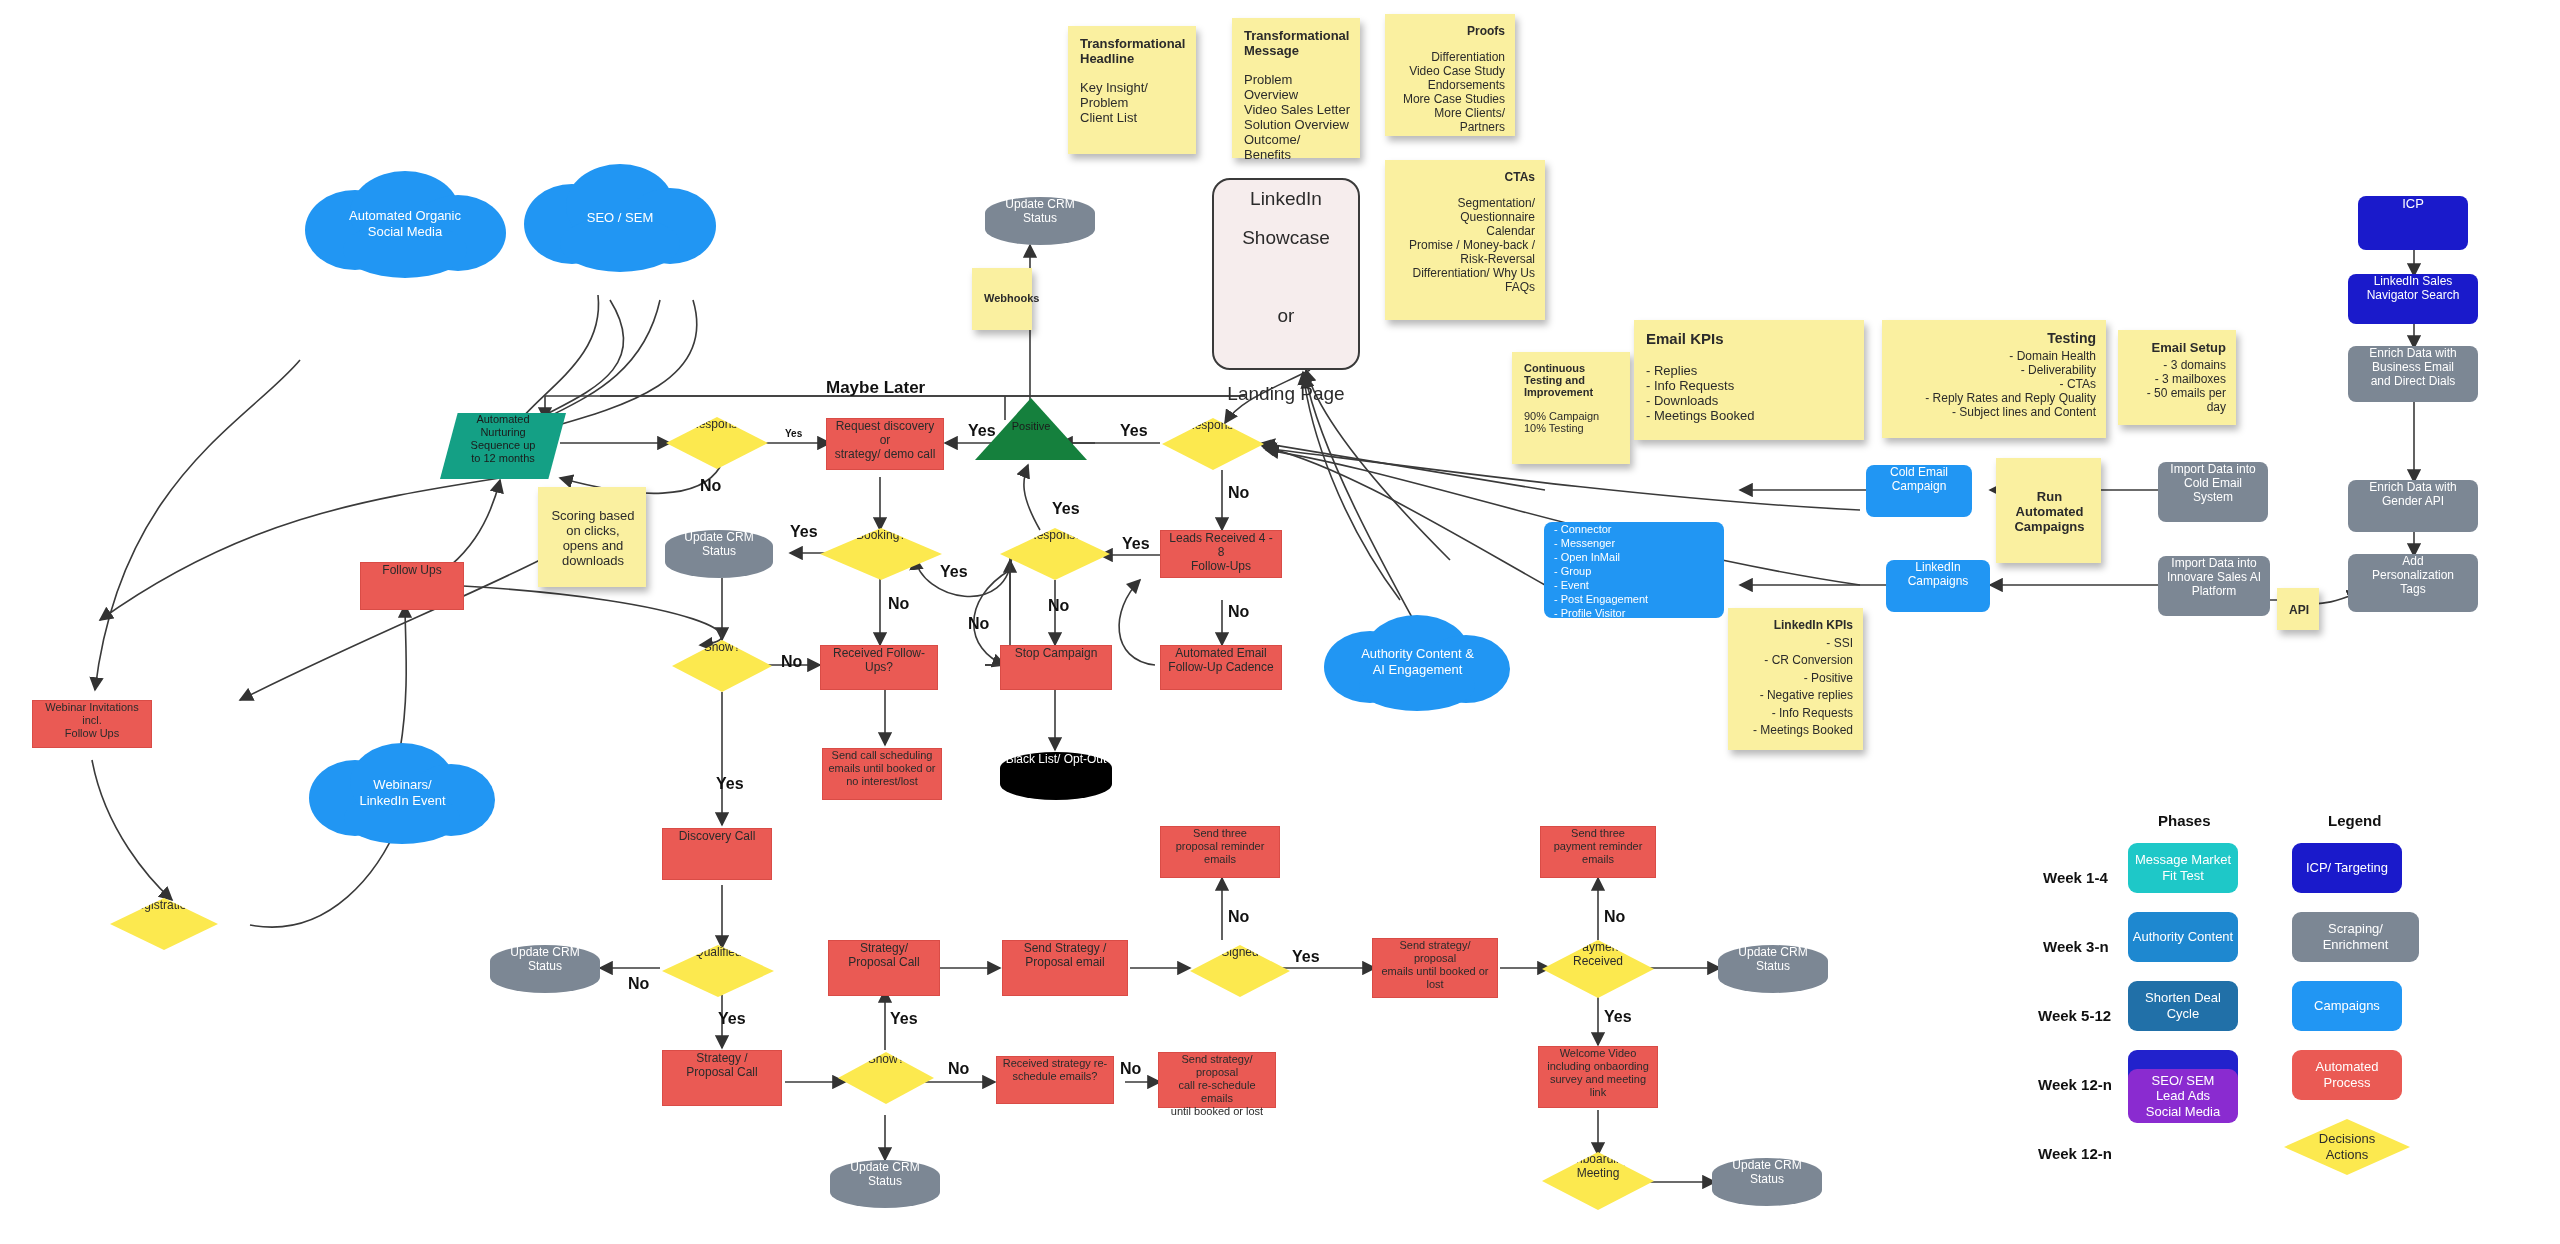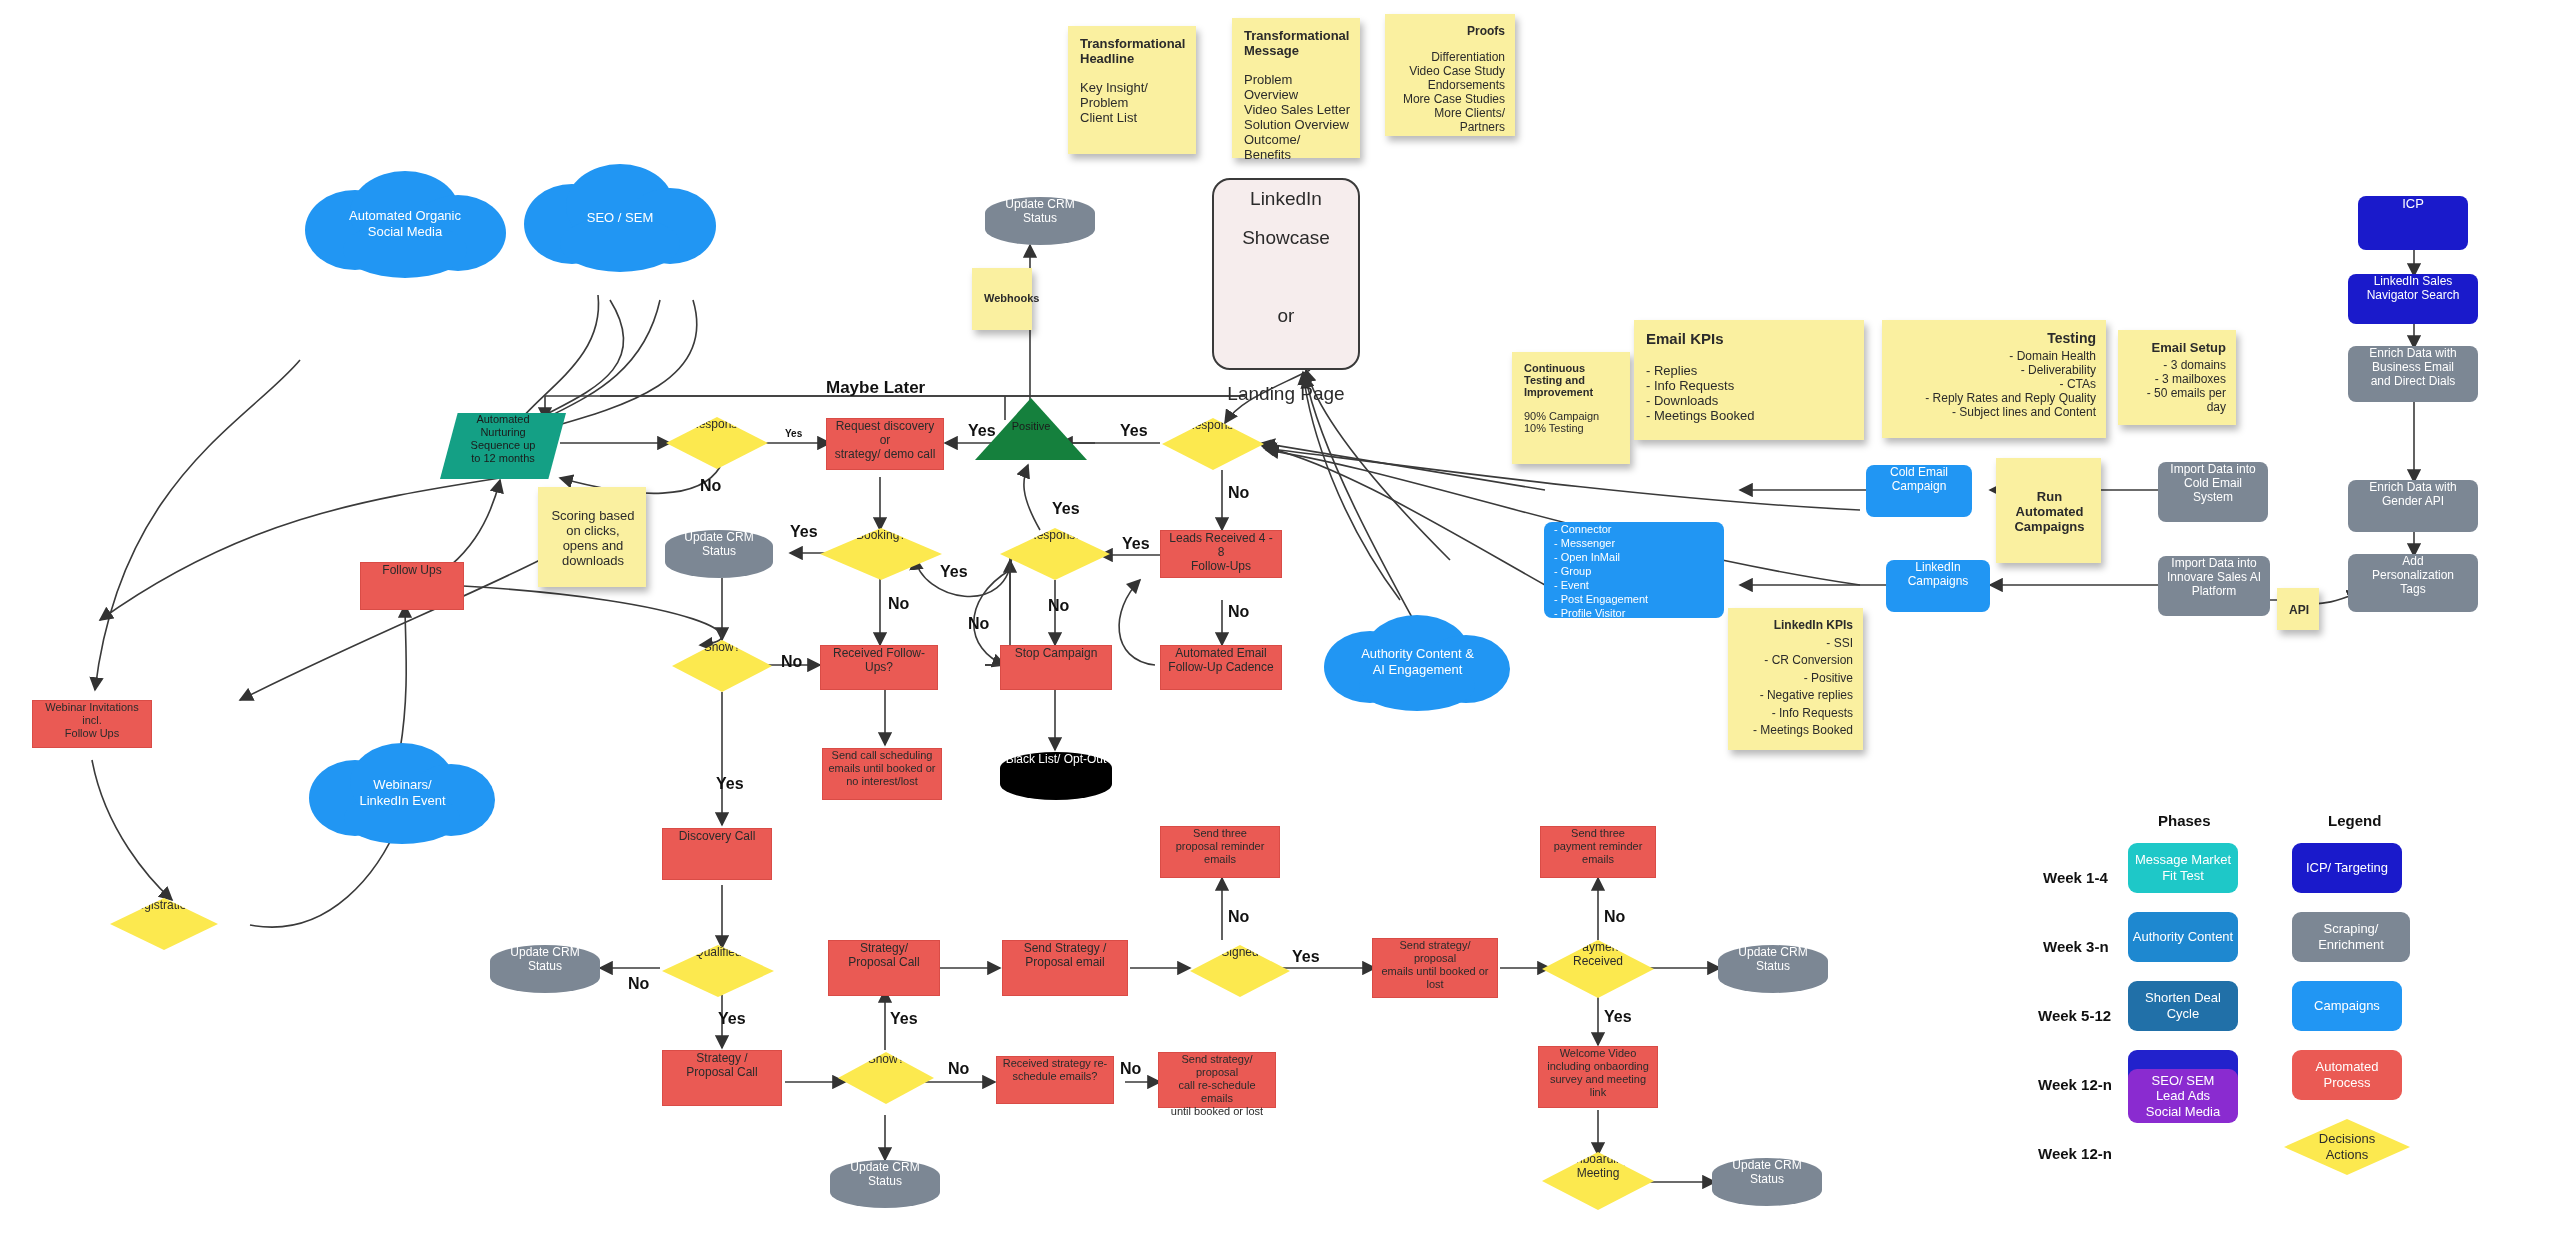--- a/index.html
+++ b/index.html
@@ -276,20 +276,30 @@
 
   <div class="note md" style="left:1385px;top:14px;width:130px;height:122px;">
     <span class="nt">Proofs</span>
     <span class="nb" style="margin-top:12px;">Differentiation
 Video Case Study
 Endorsements
 More Case Studies
 More Clients/ Partners</span>
   </div>
 
+  <div class="note md" style="left:1385px;top:160px;width:160px;height:160px;">
+    <span class="nt">CTAs</span>
+    <span class="nb" style="margin-top:12px;">Segmentation/
+Questionnaire
+Calendar
+Promise / Money-back /
+Risk-Reversal
+Differentiation/ Why Us
+FAQs</span>
+  </div>
 
   <div class="note sm" style="left:972px;top:268px;width:60px;height:62px;">
     <span class="nt" style="margin-top:14px;">Webhooks</span>
   </div>
 
   <div class="note lg center" style="left:538px;top:487px;width:108px;height:100px;font-weight:normal;">
     <span class="nb">Scoring based
 on clicks,
 opens and
 downloads</span>
@@ -646,21 +656,21 @@
 Social Media</span>
   </div>
 
   <div class="legend-head" style="left:2328px;top:812px;">
     <span>Legend</span>
   </div>
 
   <div class="lgbox" style="left:2292px;top:843px;width:110px;height:50px;background:#1A1ACB;">
     <span style="white-space:pre-line;">ICP/ Targeting</span>
   </div>
-  <div class="lgbox" style="left:2292px;top:912px;width:118px;height:50px;background:#7C8794;">
+  <div class="lgbox" style="left:2292px;top:912px;width:127px;height:50px;background:#7C8794;">
     <span style="white-space:pre-line;">Scraping/
 Enrichment</span>
   </div>
   <div class="lgbox" style="left:2292px;top:981px;width:110px;height:50px;background:#2196F3;">
     <span style="white-space:pre-line;">Campaigns</span>
   </div>
   <div class="lgbox" style="left:2292px;top:1050px;width:110px;height:50px;background:#EA5A54;">
     <span style="white-space:pre-line;">Automated
 Process</span>
   </div>

